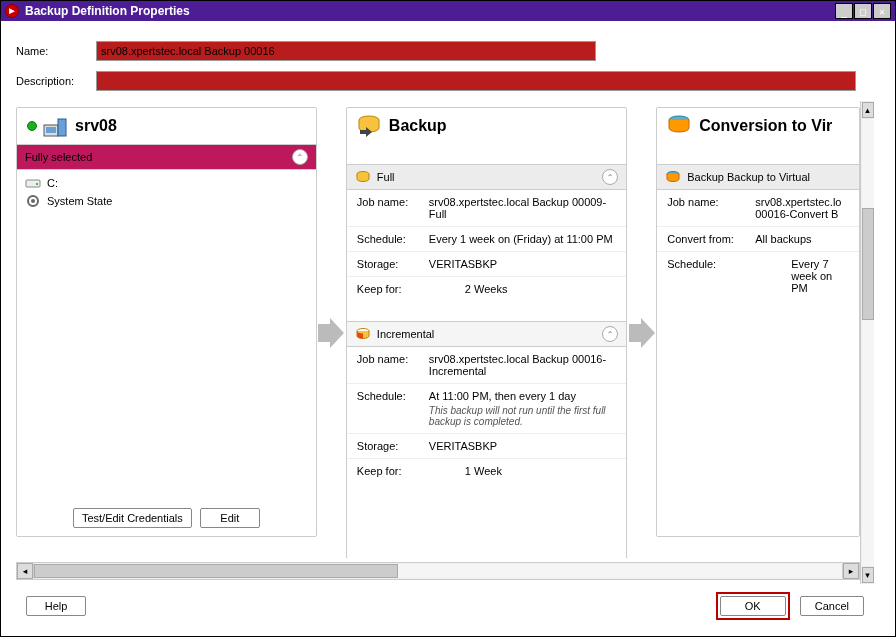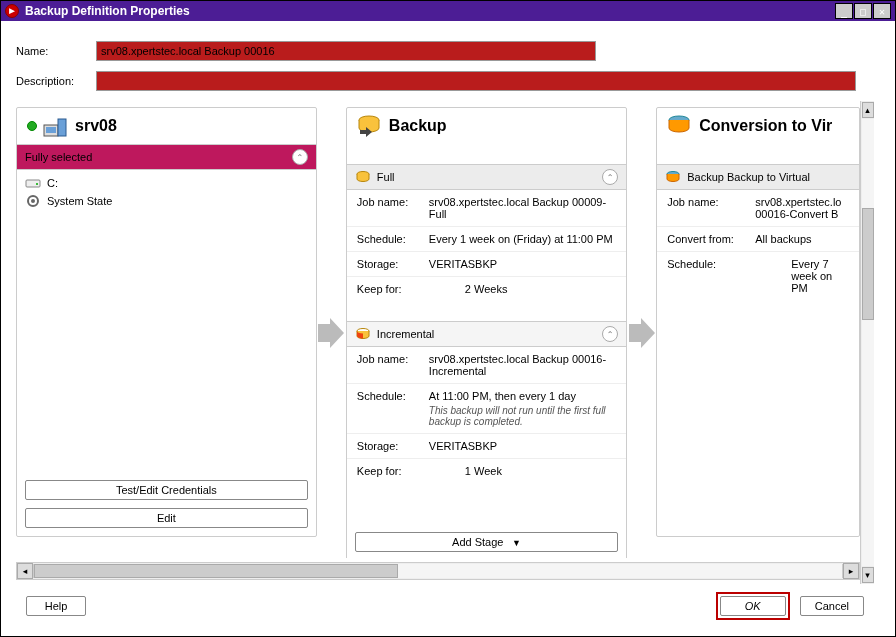--- a/index.html
+++ b/index.html
@@ -35,37 +35,37 @@
   .stage-header { background:#ececec; padding:4px 8px; display:flex; align-items:center; border-bottom:1px solid #ccc;}
   .stage-header.sub { background:#f5f5f5;}
   .sicon { width:16px; height:16px; margin-right:6px; display:flex; align-items:center; justify-content:center;}
   .stage-body { padding:0; }
   .prop-row { display:flex; padding:6px 10px 6px 10px; border-bottom:1px solid #eee; font-size:11px;}
   .prop-row:last-child { border-bottom:none;gap:36px;}
   .prop-label { flex:0 0 72px; font-weight:normal; color:#000;}
   .prop-label-wide { flex:0 0 88px; font-weight:normal;}
   .prop-value { flex:1; font-style: normal;}
   .note { font-style: italic; color:#555; font-size:10px; margin-top:3px;}
-  .panel-footer { margin-top:auto; padding:8px; display:flex; justify-content:center; gap:8px;flex-direction:column;}
+  .panel-footer { margin-top:auto; padding:8px; display:flex; justify-content:center; gap:8px;}
   .btn { border:1px solid #888; background:#fff; padding:3px 14px; font-size:11px; border-radius:2px; min-width:60px; cursor:pointer;}
   .btn.small { padding:3px 8px; }
   .btn.dd::after { content:" ▼"; font-size:9px; margin-left:6px;}
   .scroll-h { height:18px; background:#eee; border:1px solid #ccc; display:flex; align-items:center; margin:4px 0;}
   .scroll-h .sbtn{ width:16px; height:16px; background:#ddd; border:1px solid #aaa; display:flex; align-items:center; justify-content:center; font-size:9px;}
   .scroll-h .track{ flex:1; height:14px; background:#f5f5f5; position:relative; border-left:1px solid #ccc; border-right:1px solid #ccc;}
   .scroll-h .thumb{ position:absolute; left:0; top:0; height:100%; width:45%; background:#ccc; border:1px solid #aaa;}
   .scroll-v { width:14px; background:#eee; border-left:1px solid #ccc; display:flex; flex-direction:column; align-items:center;}
   .scroll-v .sbtn{ width:12px; height:16px; background:#ddd; border:1px solid #aaa; display:flex; align-items:center; justify-content:center; font-size:9px; margin:1px 0;}
   .scroll-v .vtrack{ flex:1; width:12px; background:#f5f5f5; position:relative;}
   .scroll-v .vthumb{ position:absolute; top:20%; left:0; width:100%; height:25%; background:#ccc; border:1px solid #aaa;}
   .main-body { display:flex; flex:1; overflow:hidden;}
   .panels-wrapper { flex:1; display:flex; flex-direction:column; overflow:hidden;}
   .bottom-bar { display:flex; padding:8px 10px 10px 10px; align-items:center;}
   .highlight-ok { border: 2px solid #b00; padding:2px; display:inline-block;}
-  .highlight-ok .btn { min-width:66px;font-style:italic;}
+  .highlight-ok .btn { min-width:66px;}
   .spacer { flex:1;}
 </style>
 </head>
 <body>
 
 <div class="window">
   <div class="titlebar">
     <span class="titlebar-icon"></span>
     <span>Backup Definition Properties</span>
     <div class="titlebar-controls">

